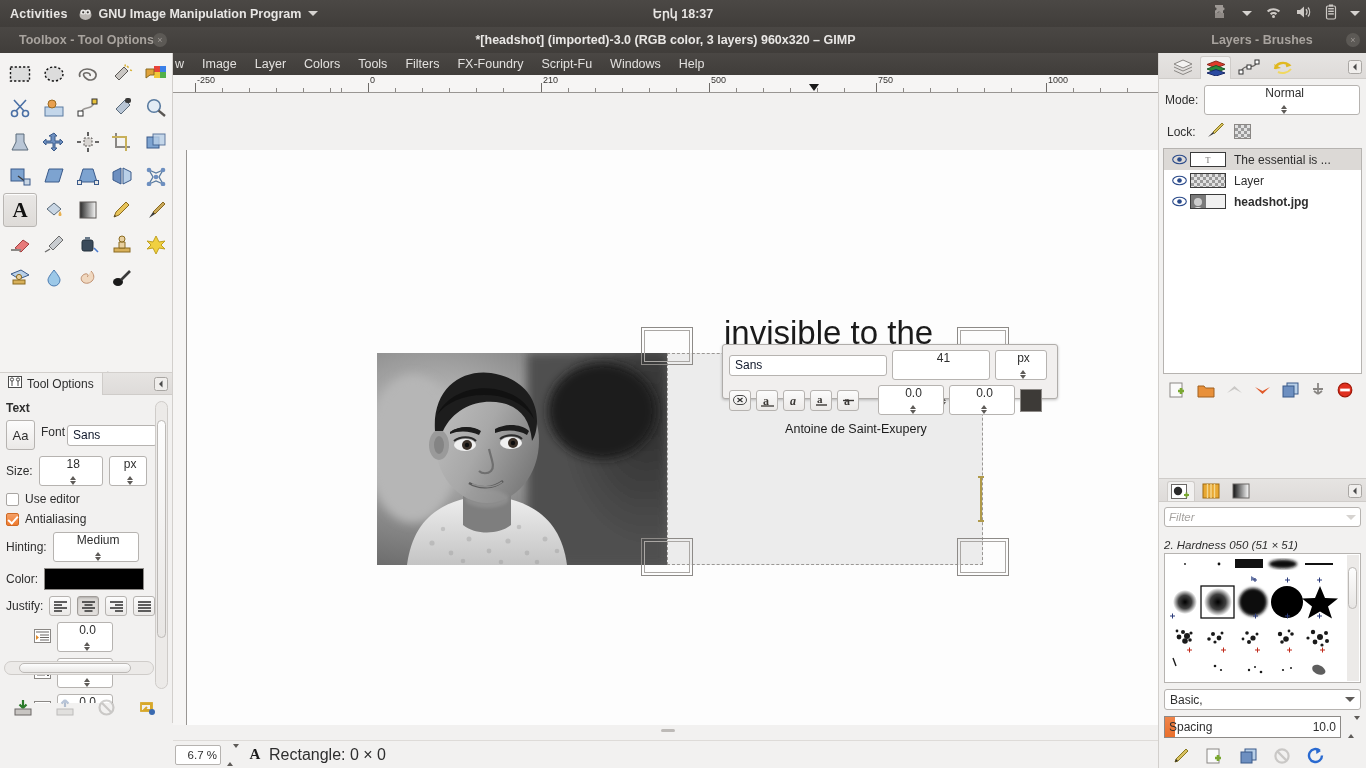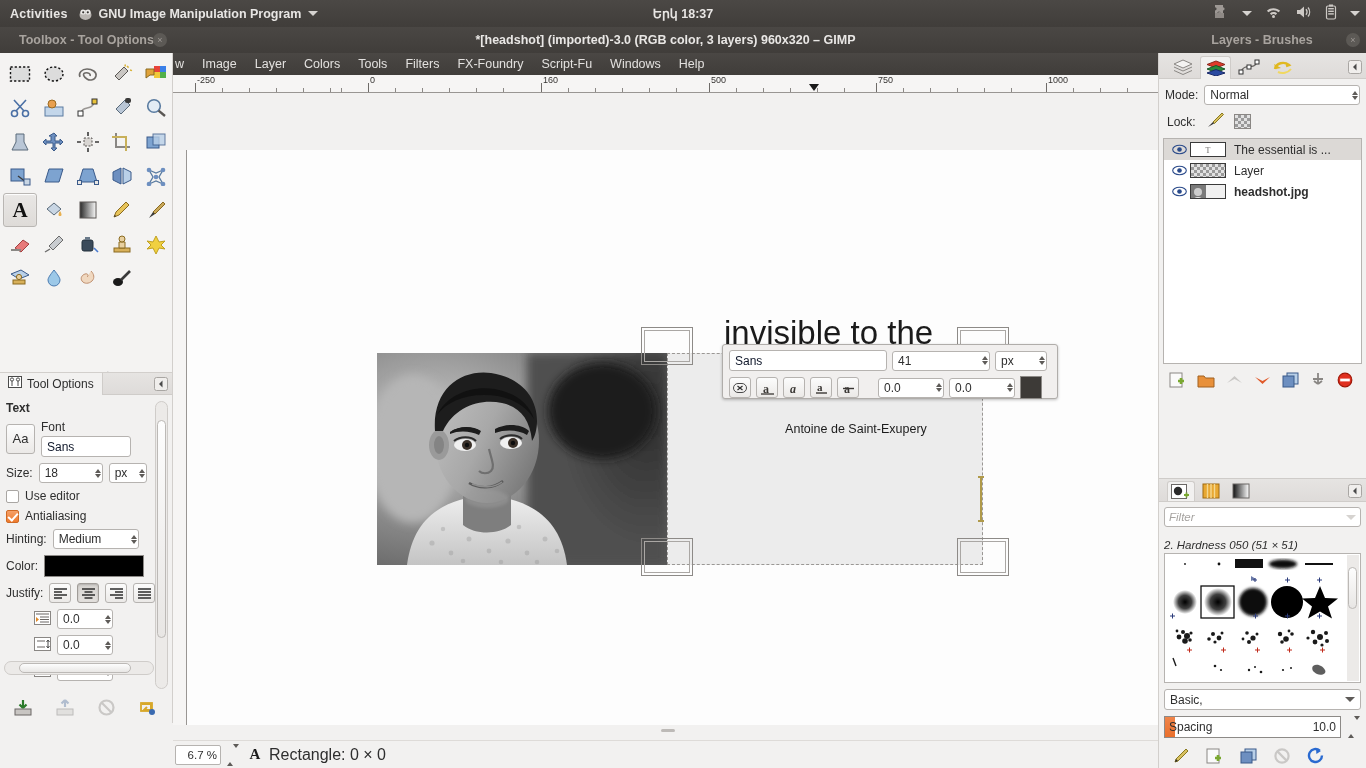--- a/index.html
+++ b/index.html
@@ -44,22 +44,22 @@
 
   
   .panel{ background:#f2f1f0; }
   .entry{
     background:#fff; border:1px solid #b6b3b0; border-radius:3px;
     height:21px; font-size:12px; padding:0 5px; display:flex; align-items:center;
     color:#0f172a;
   }
   .spin{
     background:#fff; border:1px solid #b6b3b0; border-radius:3px;
-    height:20px; display:flex; align-items:center; justify-content:space-between;
-    padding:0 0 0 5px; font-size:12px;
+    height:30px; display:flex; align-items:center; justify-content:space-between;
+    padding:0 0 0 5px; font-size:12px;flex-direction:column;
   }
   .spin .arrows{ display:flex; flex-direction:column; gap:1px; padding-right:1px;}
   .ar-up{ width:0;height:0;border-left:3.5px solid transparent;border-right:3.5px solid transparent;border-bottom:4px solid #5e5b58;}
   .ar-dn{ width:0;height:0;border-left:3.5px solid transparent;border-right:3.5px solid transparent;border-top:4px solid #5e5b58;}
   .btn{
     background:linear-gradient(#fcfcfc,#ebe9e7); border:1px solid #b6b3b0;
     border-radius:3px; display:flex; align-items:center; justify-content:center;
   }
   .btn.active{ background:linear-gradient(#d6d3d0,#e3e0dd); border-color:#a09c98; box-shadow:inset 0 1px 2px rgba(0,0,0,.18);}
 
@@ -524,21 +524,21 @@
     </span>
   </div>
 
   <div id="to-body">
     <div style="font-weight:bold; font-size:12px; margin:2px 0 5px 0;">Text</div>
 
     <div class="to-row">
       <div class="btn" style="width:29px;height:30px; font-size:13px;">
         <span>Aa</span>
       </div>
-      <div style="display:flex; flex-direction:column; gap:2px;">
+      <div style="display:flex; flex-direction:row; gap:2px;">
         <div class="to-label">Font</div>
         <div class="entry fontbox">Sans</div>
       </div>
     </div>
 
     <div class="to-row">
       <span class="to-label">Size:</span>
       <div class="spin" style="width:64px;">
         <span>18</span>
         <span class="arrows">
@@ -713,21 +713,21 @@
       <span class="tickS" style="left:157px;"></span>
       <span class="tickS" style="left:168px;"></span>
     <span class="tickL" style="left:195px;"></span>
       <span class="lbl" style="left:197px;">0</span>
     <span class="tickS" style="left:222px;"></span>
       <span class="tickS" style="left:249px;"></span>
       <span class="tickS" style="left:276px;"></span>
       <span class="tickS" style="left:303px;"></span>
       <span class="tickS" style="left:330px;"></span>
     <span class="tickL" style="left:368px;"></span>
-      <span class="lbl" style="left:370px;">160</span>
+      <span class="lbl" style="left:370px;">210</span>
     <span class="tickS" style="left:395px;"></span>
       <span class="tickS" style="left:422px;"></span>
       <span class="tickS" style="left:449px;"></span>
       <span class="tickS" style="left:476px;"></span>
       <span class="tickS" style="left:503px;"></span>
     <span class="tickL" style="left:536px;"></span>
       <span class="lbl" style="left:538px;">500</span>
     <span class="tickS" style="left:563px;"></span>
       <span class="tickS" style="left:590px;"></span>
       <span class="tickS" style="left:617px;"></span>

